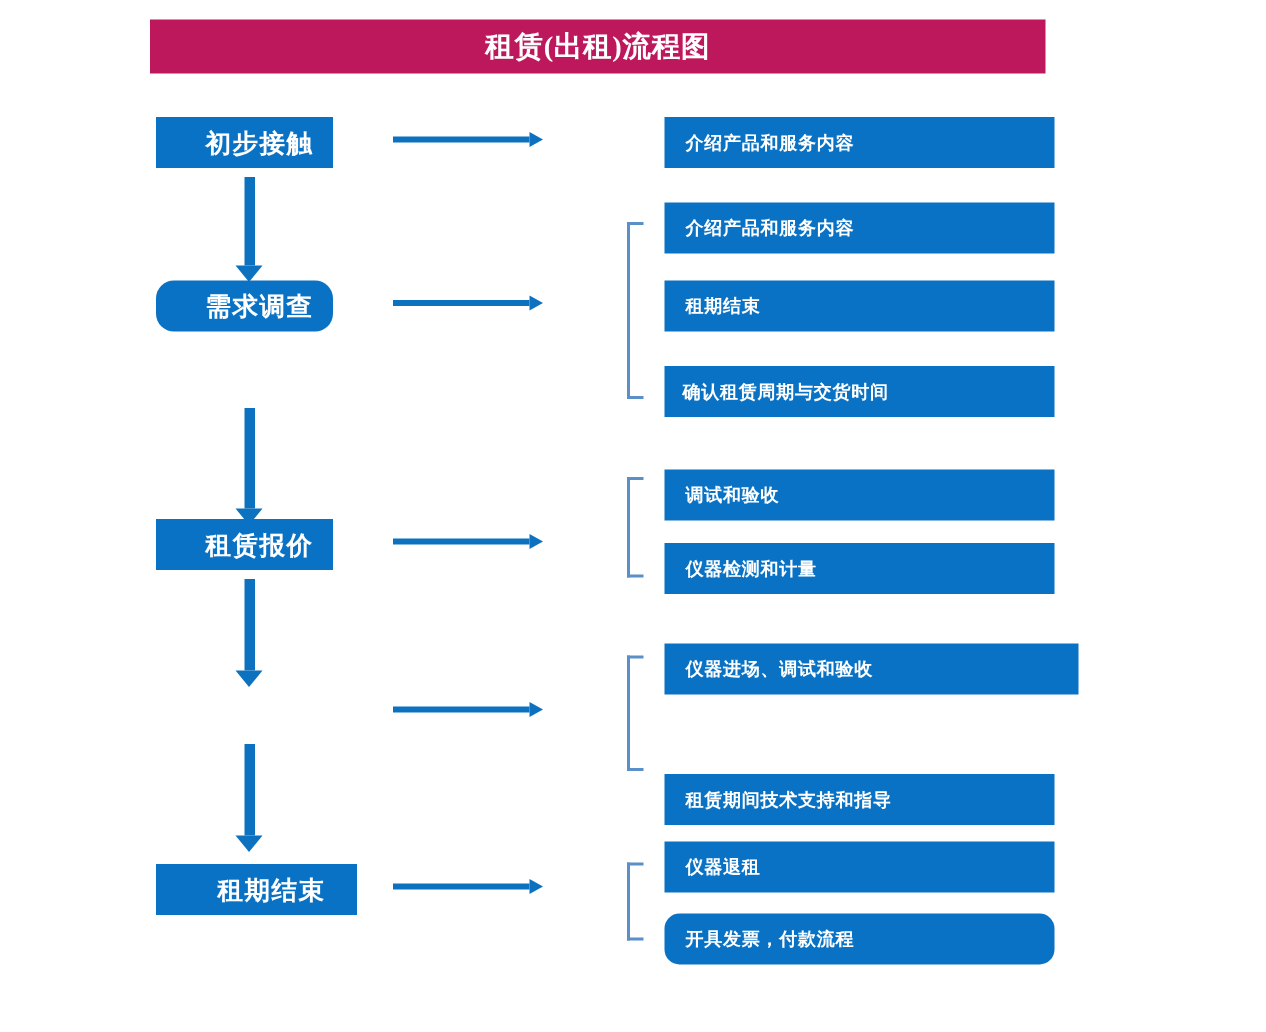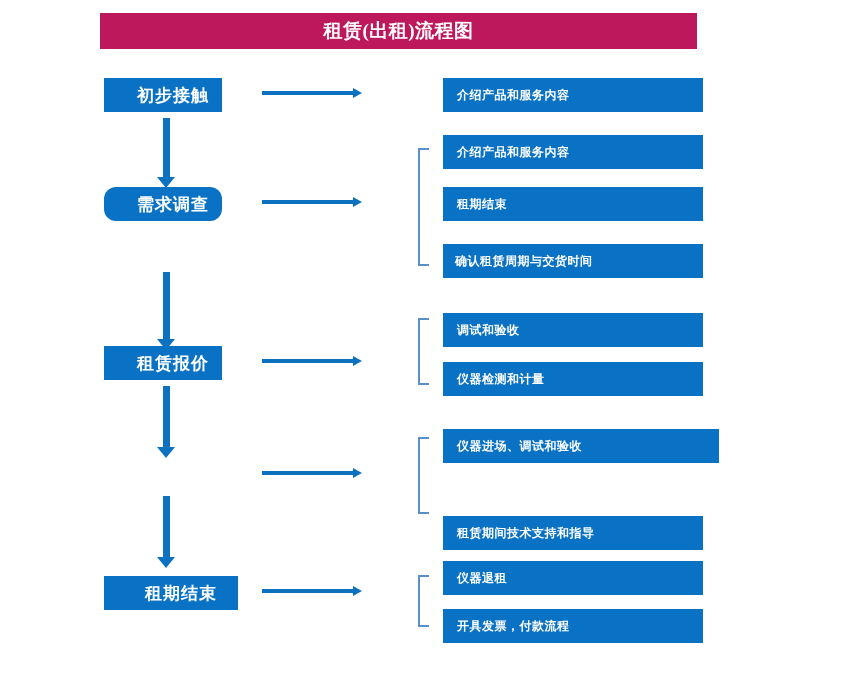--- a/index.html
+++ b/index.html
@@ -200,15 +200,15 @@
 
   <div class="arrow-h" style="left:262px; top:586px; width:100px;">
     <div class="shaft" style="width:91px;"></div>
     <div class="head" style="left:91px;"></div>
   </div>
 
   <div class="bracket" style="left:418px; top:575px; height:52px;"></div>
 
   <div class="box right" style="left:443px; top:561px; width:260px;">仪器退租</div>
 
-  <div class="box right" style="left:443px; top:609px; width:260px;">开具发票，付款流程</div>
+  <div class="box right" style="left:443px; top:609px; width:260px;border-radius:10px;">开具发票，付款流程</div>
 
 </div>
 
 </body></html>

